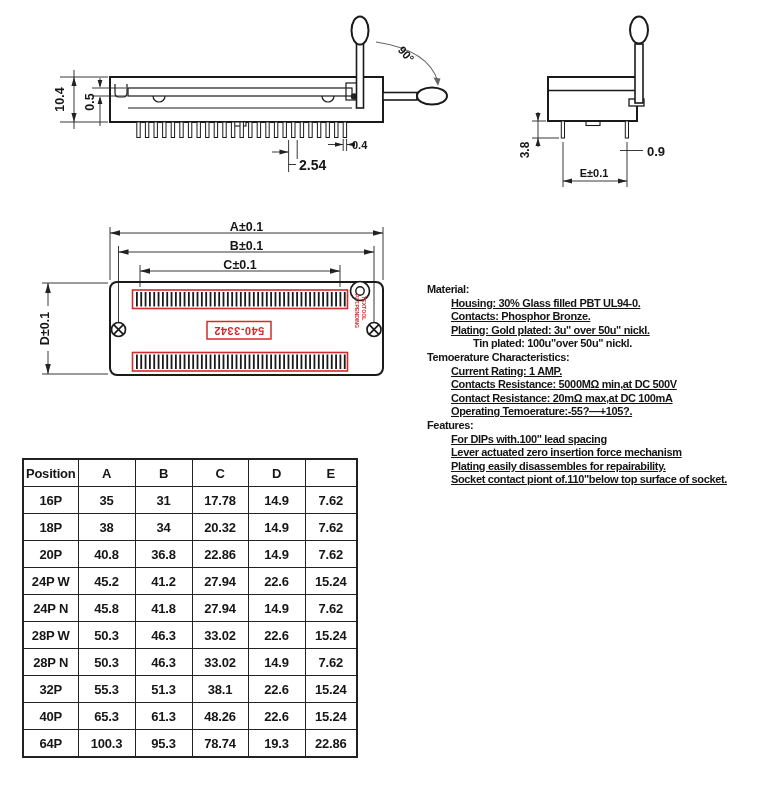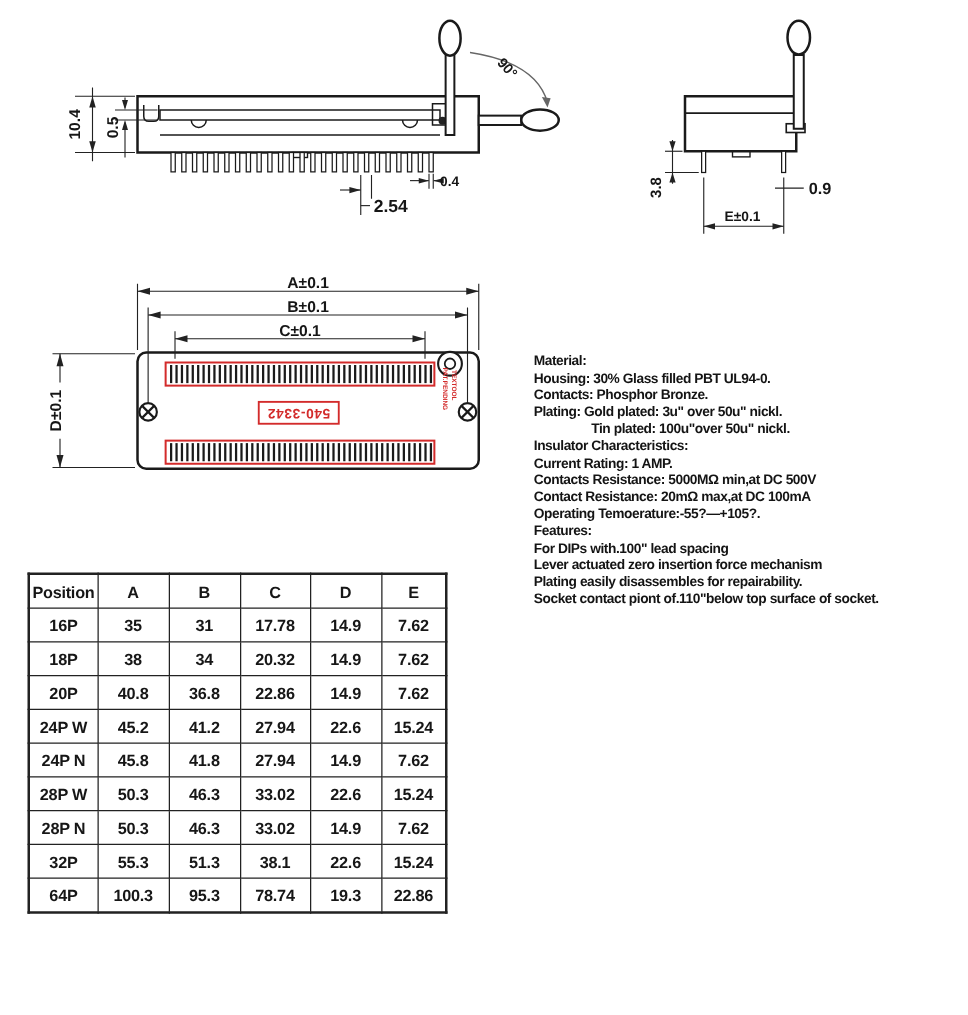--- a/index.html
+++ b/index.html
@@ -4,21 +4,21 @@
 <style>
   html,body{margin:0;padding:0;}
   body{width:774px;height:812px;position:relative;background:#ffffff;overflow:hidden;
        font-family:"Liberation Sans",sans-serif;color:#111;}
   #drawing{position:absolute;left:0;top:0;}
   
   #spec-block{position:absolute;left:427px;top:283px;width:345px;
       font-size:11px;font-weight:700;letter-spacing:-0.35px;line-height:13.6px;
       color:#141414;white-space:nowrap;}
   .indent0{margin-left:0;}
-  .indent1{margin-left:0;}
+  .indent1{margin-left:24px;text-decoration:underline;}
   .indent2{margin-left:46px;}
   
   #dim-table{position:absolute;left:22px;top:458px;border-collapse:collapse;
       table-layout:fixed;width:334px;border:2px solid #222;}
   #dim-table td{border:1.6px solid #222;height:26px;text-align:center;vertical-align:middle;
       font-size:13px;font-weight:700;letter-spacing:-0.2px;color:#161616;padding:0;}
   svg text{font-family:"Liberation Sans",sans-serif;fill:#161616;}
   .dimtxt{font-size:12.5px;font-weight:700;}
   .dimtxt-sm{font-size:11px;font-weight:700;}
   .redtxt{fill:#d32b2b;}
@@ -310,21 +310,21 @@
     <text class="dimtxt" transform="translate(49,328.5) rotate(-90)" text-anchor="middle" stroke="none">D±0.1</text>
   </g>
 </svg>
 
 <div id="spec-block">
     <div class="spec-line indent0">Material:</div>
     <div class="spec-line indent1">Housing: 30% Glass filled PBT UL94-0.</div>
     <div class="spec-line indent1">Contacts: Phosphor Bronze.</div>
     <div class="spec-line indent1">Plating: Gold plated: 3u" over 50u" nickl.</div>
     <div class="spec-line indent2">Tin plated: 100u"over 50u" nickl.</div>
-    <div class="spec-line indent0">Insulator Characteristics:</div>
+    <div class="spec-line indent0">Temoerature Characteristics:</div>
     <div class="spec-line indent1">Current Rating: 1 AMP.</div>
     <div class="spec-line indent1">Contacts Resistance: 5000MΩ min,at DC 500V</div>
     <div class="spec-line indent1">Contact Resistance: 20mΩ max,at DC 100mA</div>
     <div class="spec-line indent1">Operating Temoerature:-55?—+105?.</div>
     <div class="spec-line indent0">Features:</div>
     <div class="spec-line indent1">For DIPs with.100" lead spacing</div>
     <div class="spec-line indent1">Lever actuated zero insertion force mechanism</div>
     <div class="spec-line indent1">Plating easily disassembles for repairability.</div>
     <div class="spec-line indent1">Socket contact piont of.110"below top surface of socket.</div>
   </div>
@@ -405,20 +405,28 @@
       </tr>
       <tr>
         <td>32P</td>
         <td>55.3</td>
         <td>51.3</td>
         <td>38.1</td>
         <td>22.6</td>
         <td>15.24</td>
       </tr>
       <tr>
+        <td>40P</td>
+        <td>65.3</td>
+        <td>61.3</td>
+        <td>48.26</td>
+        <td>22.6</td>
+        <td>15.24</td>
+      </tr>
+      <tr>
         <td>64P</td>
         <td>100.3</td>
         <td>95.3</td>
         <td>78.74</td>
         <td>19.3</td>
         <td>22.86</td>
       </tr>
     </tbody>
 </table>
 

